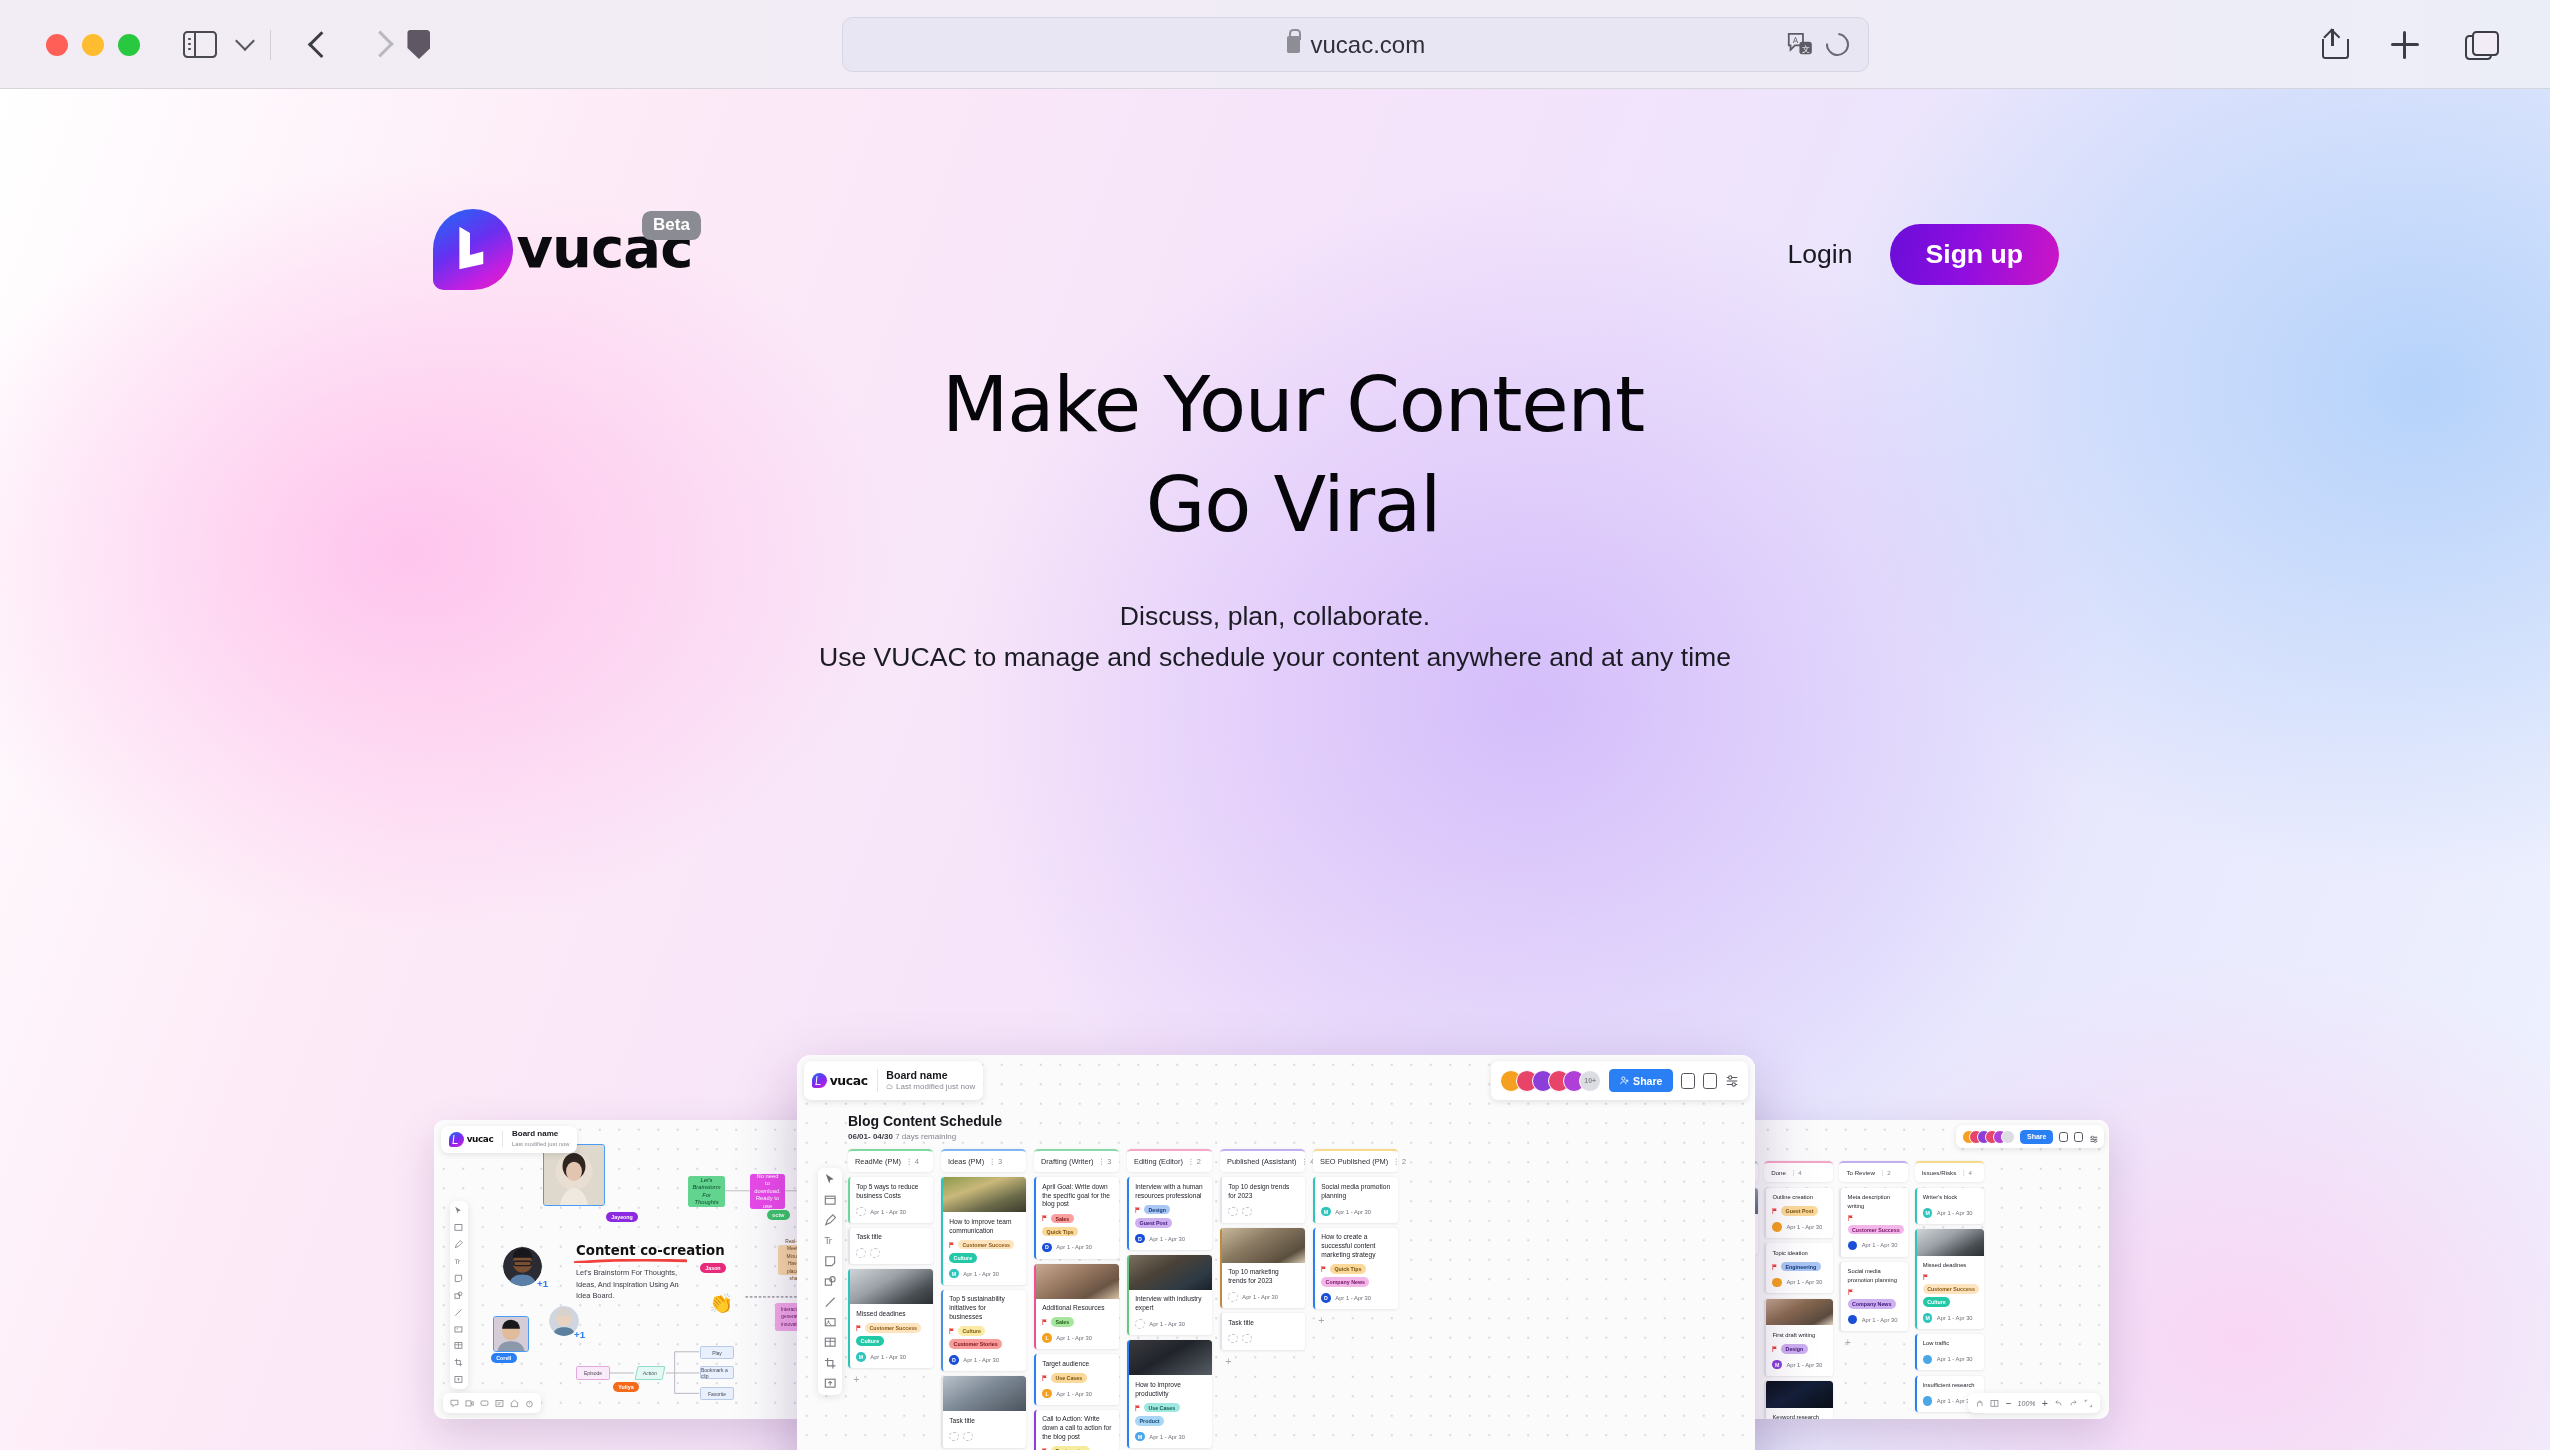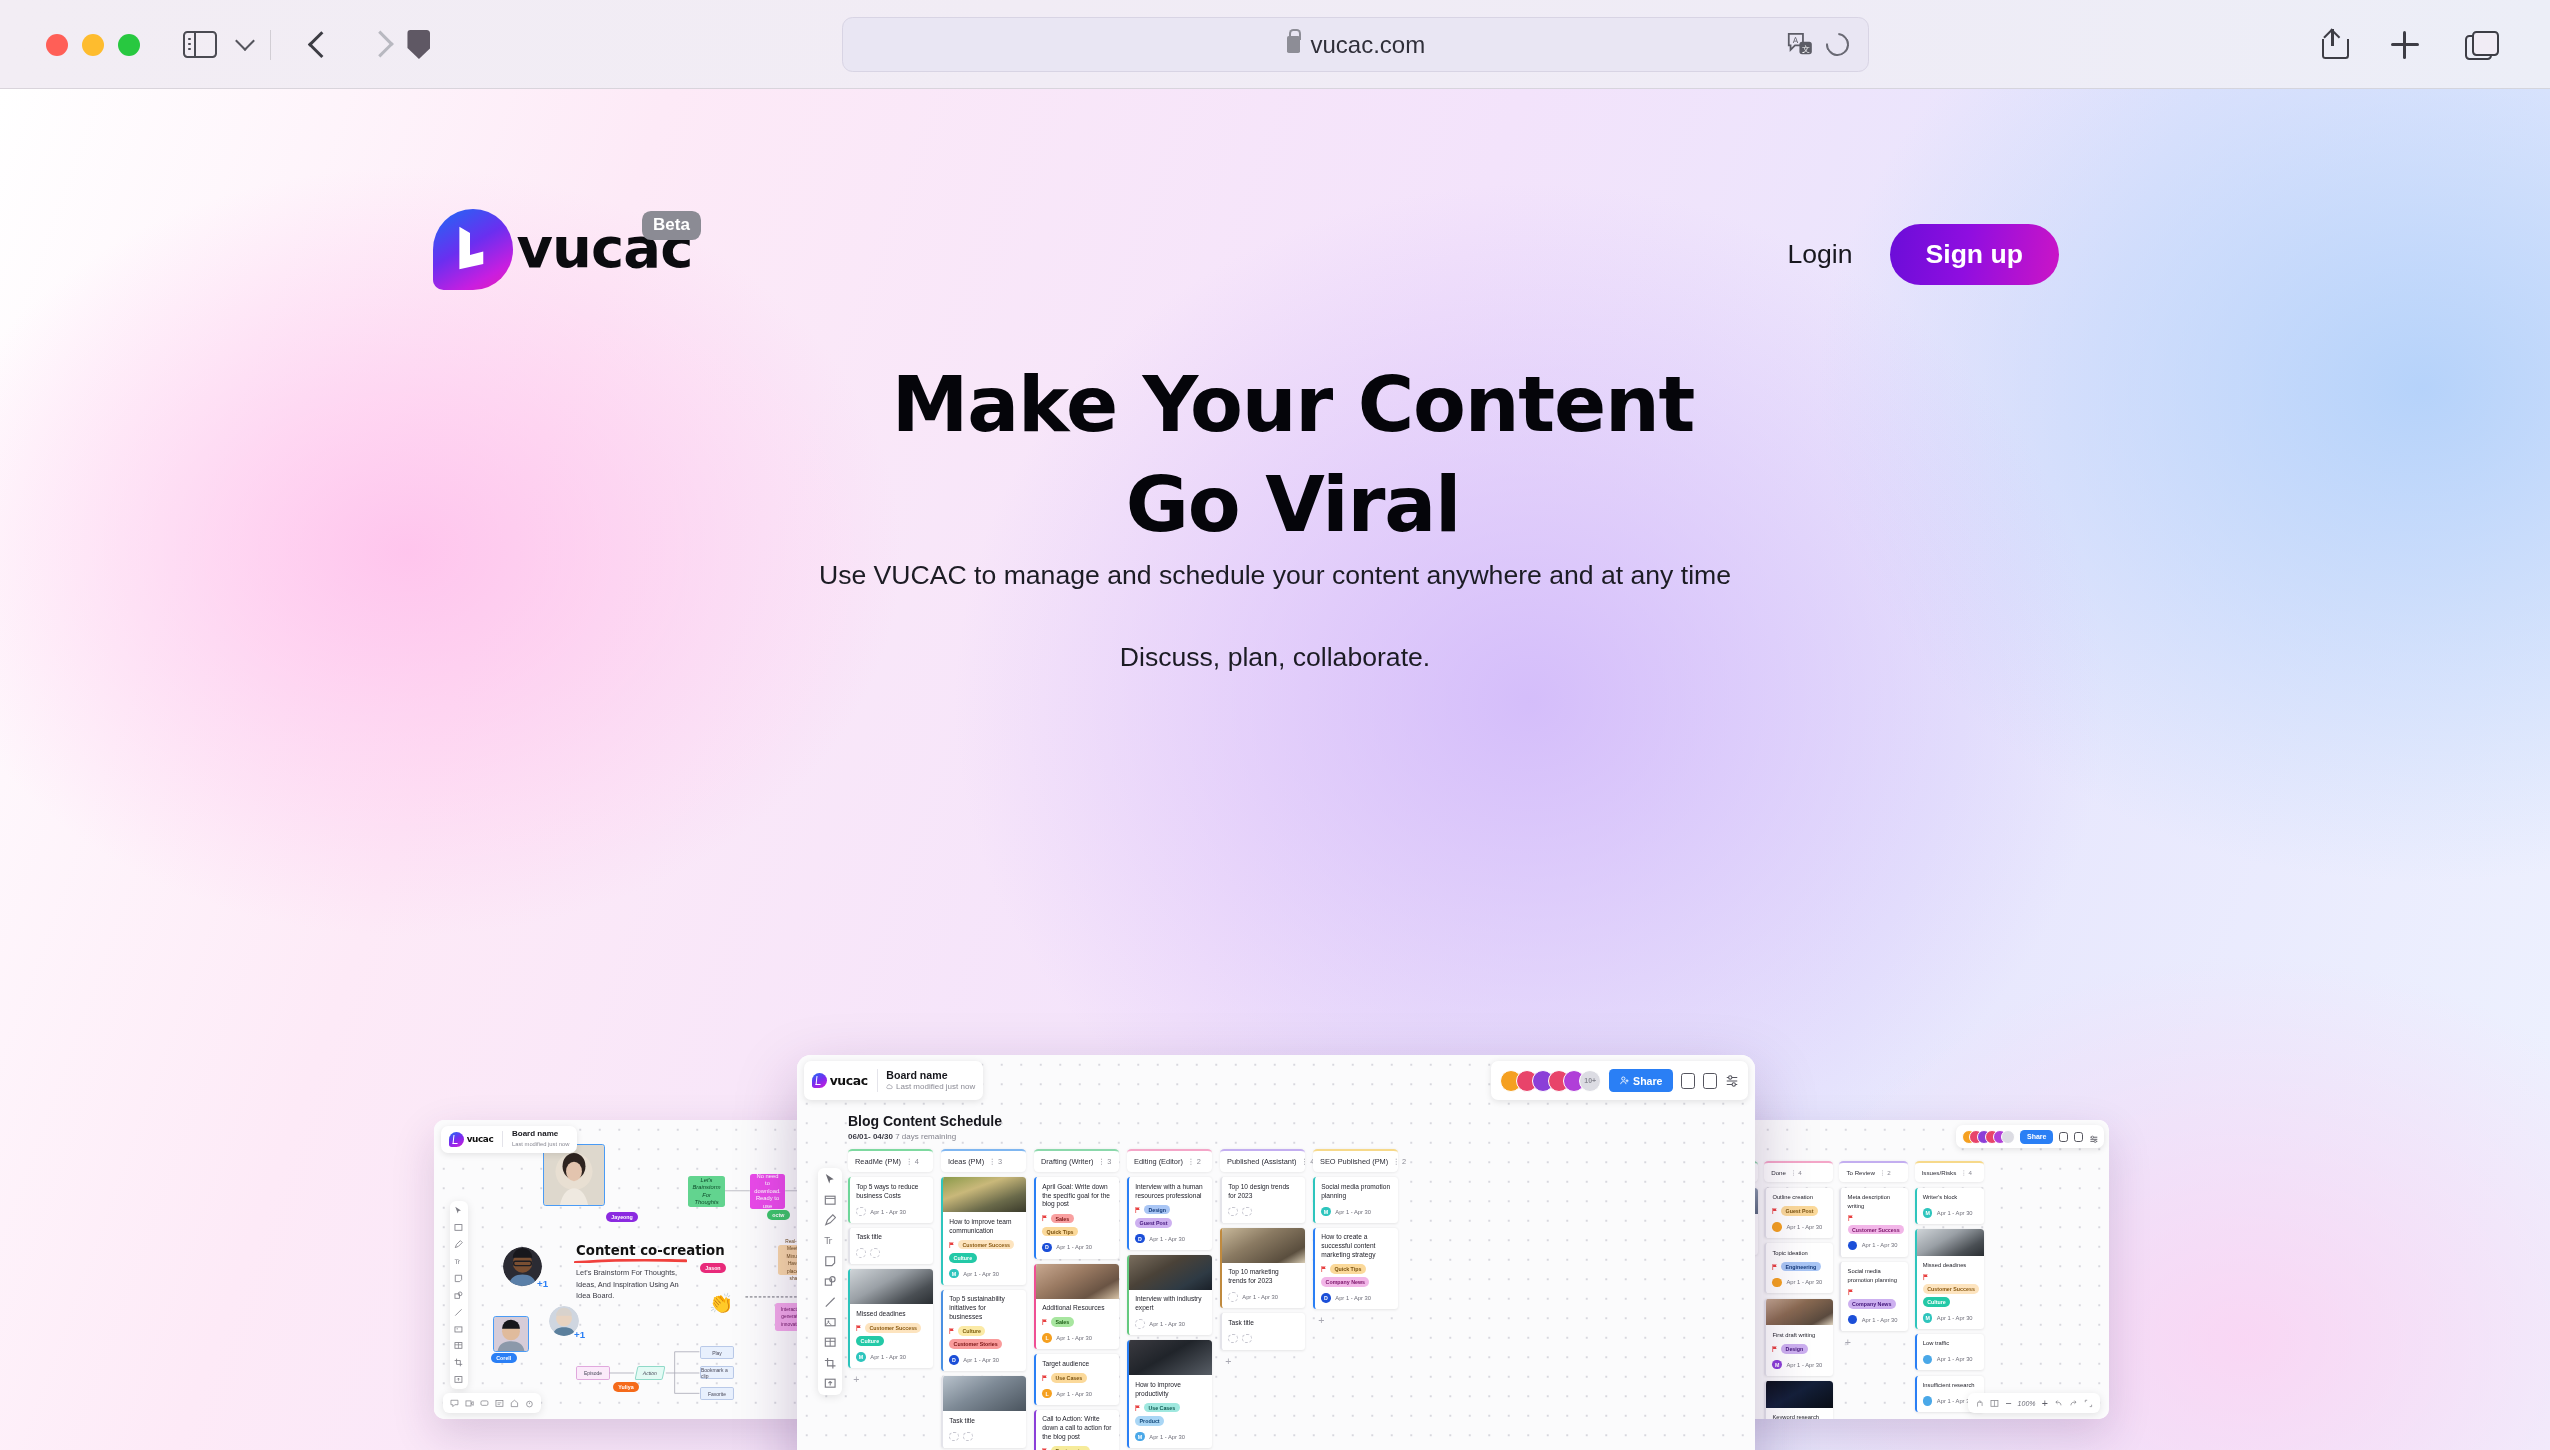--- a/index.html
+++ b/index.html
@@ -111,21 +111,21 @@
   .signup-btn {
     font-size: 26.6px; color: #fff; font-weight: 700;
     padding: 15px 36px; border-radius: 35px; border: none; cursor: pointer;
     background: linear-gradient(100deg, #6a0dd8 0%, #8f0ee0 45%, #cc15c6 100%);
     font-family: "Liberation Sans", sans-serif;
   }
 
   
   .hero { position: absolute; top: 266px; left: 0; right: 0; text-align: center; }
   .h1 {
-    font-size: 77px; line-height: 100px; font-weight: 700;
+    font-size: 77px; line-height: 100px; font-weight: 400;
     color: #05050a; letter-spacing: -1.2px;
     font-family: "DejaVu Sans", sans-serif;
     margin-left: 36px;
   }
   .sub { margin-top: 41px; font-size: 26.6px; line-height: 41px; color: #1c1c24; }
   .cta-btn {
     margin-top: 51px; display: inline-flex; align-items: center; gap: 19.5px;
     font-size: 31px; color: #fff; font-weight: 500; cursor: pointer; border: none;
     padding: 24px 55px; border-radius: 51px;
     background: linear-gradient(100deg, #6a0bd9 0%, #8b0be2 42%, #c713c9 100%);
@@ -321,22 +321,22 @@
       </div>
       <div class="nav-right">
         <a class="login-link" href="#">Login</a>
         <button class="signup-btn">Sign up</button>
       </div>
     </div>
 
     <div class="hero">
       <div class="h1">Make Your Content</div>
       <div class="h1">Go Viral</div>
+      <div class="sub">Discuss, plan, collaborate.</div>
       <div class="sub" style="margin-top:0">Use VUCAC to manage and schedule your content anywhere and at any time</div>
-      <div class="sub">Discuss, plan, collaborate.</div>
     </div>
 
     <div class="mockups">
 
       <div class="board-win board-left">
         <div class="canvas"></div>
 
         <div class="app-topbar" style="height:26.6px">
           <div class="mini-logo">
             <div class="mini-blob"></div>

